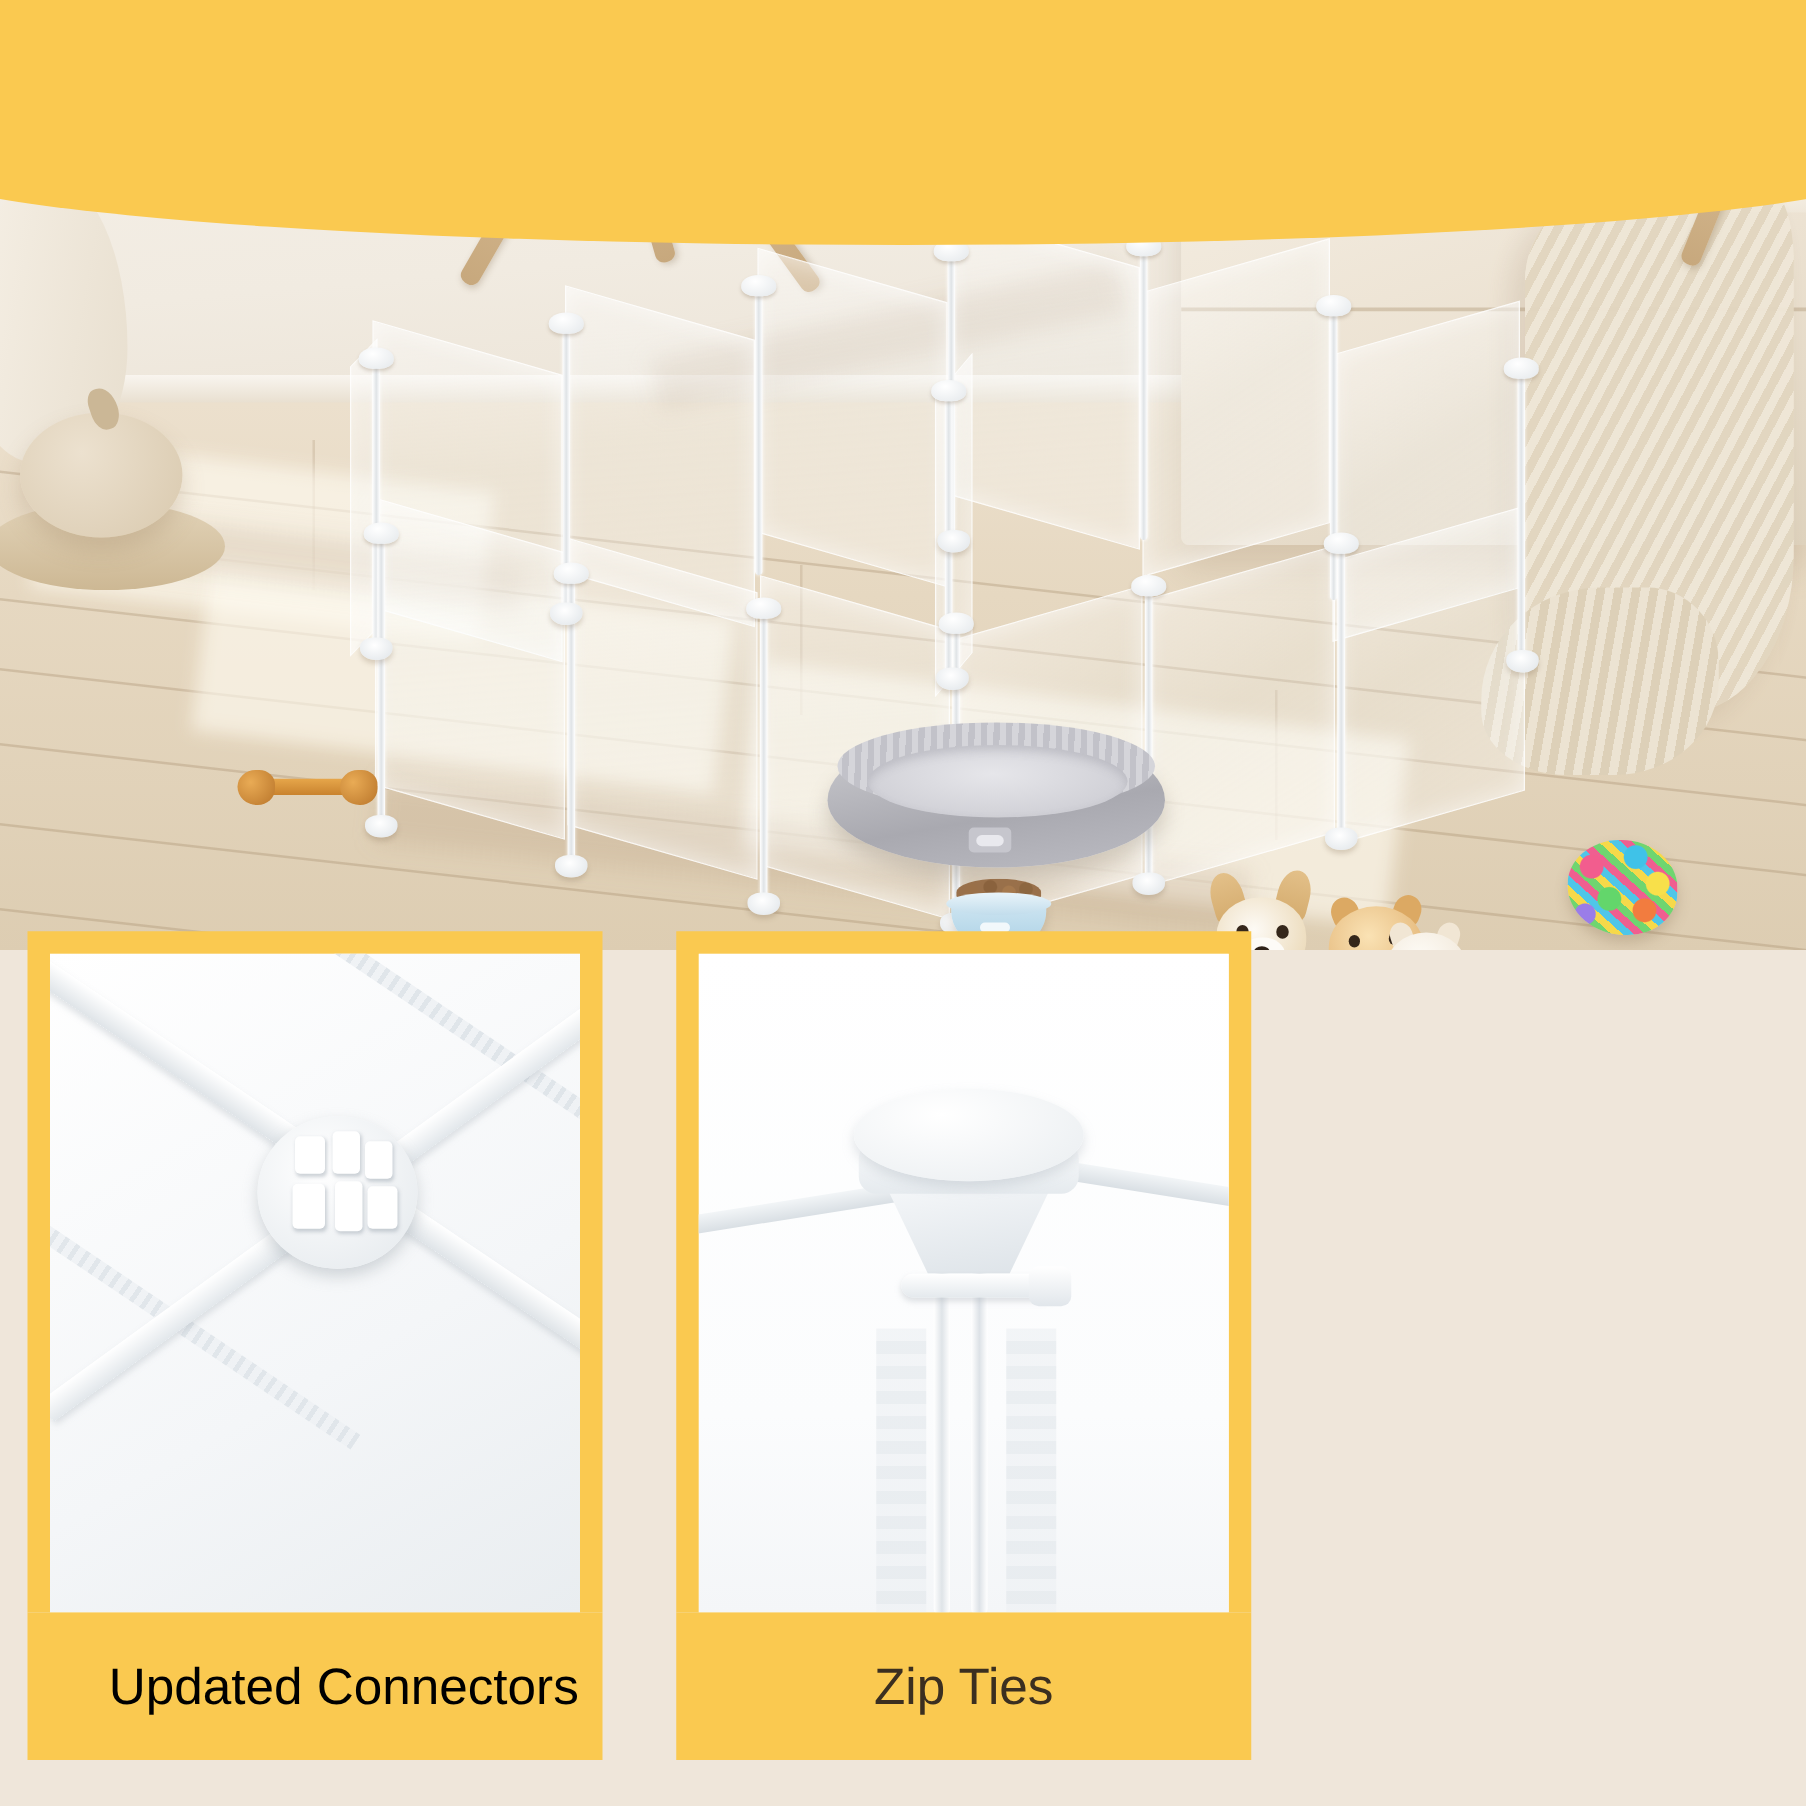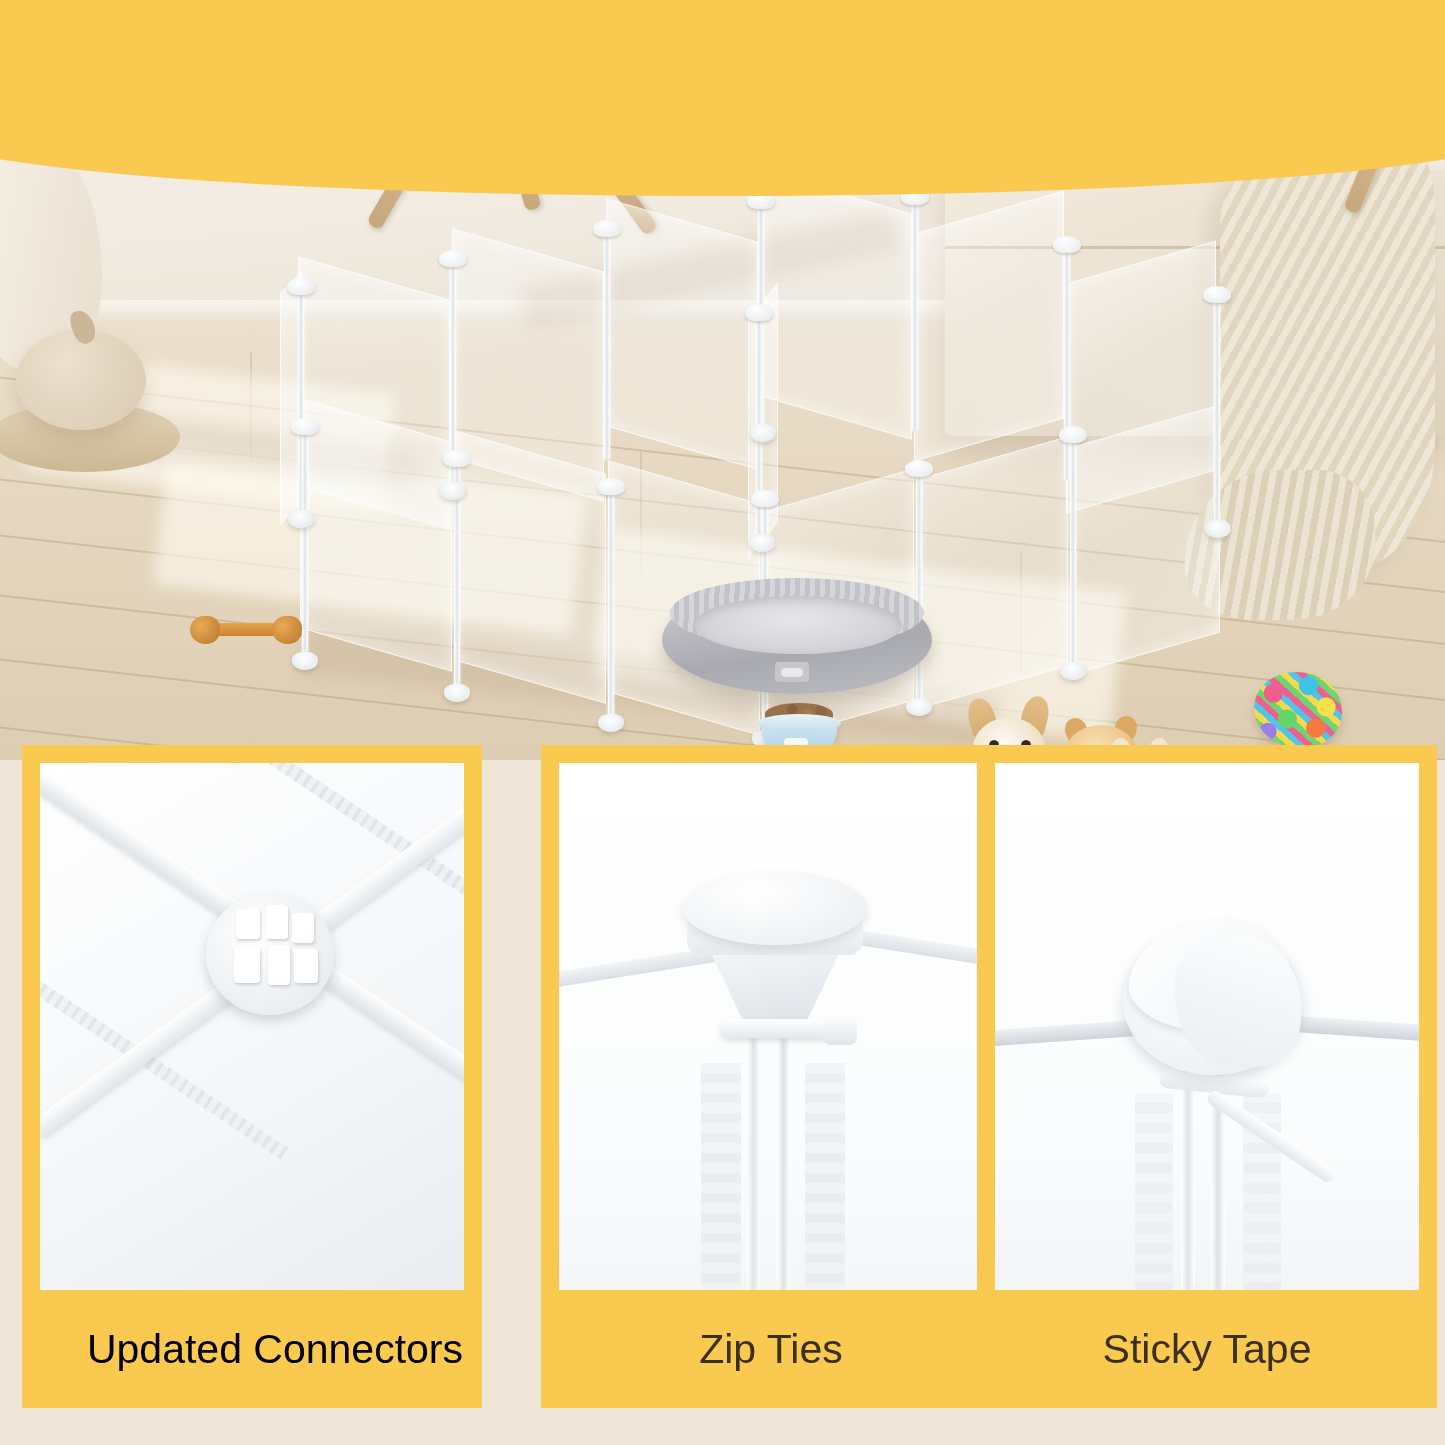--- a/index.html
+++ b/index.html
@@ -470,37 +470,15 @@
             <div class="tie"></div>
             <div class="tieHead"></div>
           </div>
         </div>
       </div>
       <div class="caption" style="background: rgb(250, 201, 80);">
         <span style="color: rgb(59, 47, 32);">Zip Ties</span>
       </div>
     </div>
 
-    <div class="panel p3">
-      <div class="frame" style="background: rgb(250, 201, 80);">
-        <div class="photo">
-          <div class="a3">
-            <div class="railL"></div>
-            <div class="railR"></div>
-            <div class="meshL"></div>
-            <div class="meshR"></div>
-            <div class="postA"></div>
-            <div class="postB"></div>
-            <div class="tie"></div>
-            <div class="tieTail"></div>
-            <div class="capBody"></div>
-            <div class="tapeA"></div>
-            <div class="tapeB"></div>
-          </div>
-        </div>
-      </div>
-      <div class="caption" style="background: rgb(250, 201, 80);">
-        <span style="color: rgb(59, 47, 32);">Sticky Tape</span>
-      </div>
-    </div>
   </div>
 
 </div>
 
 </body></html>

